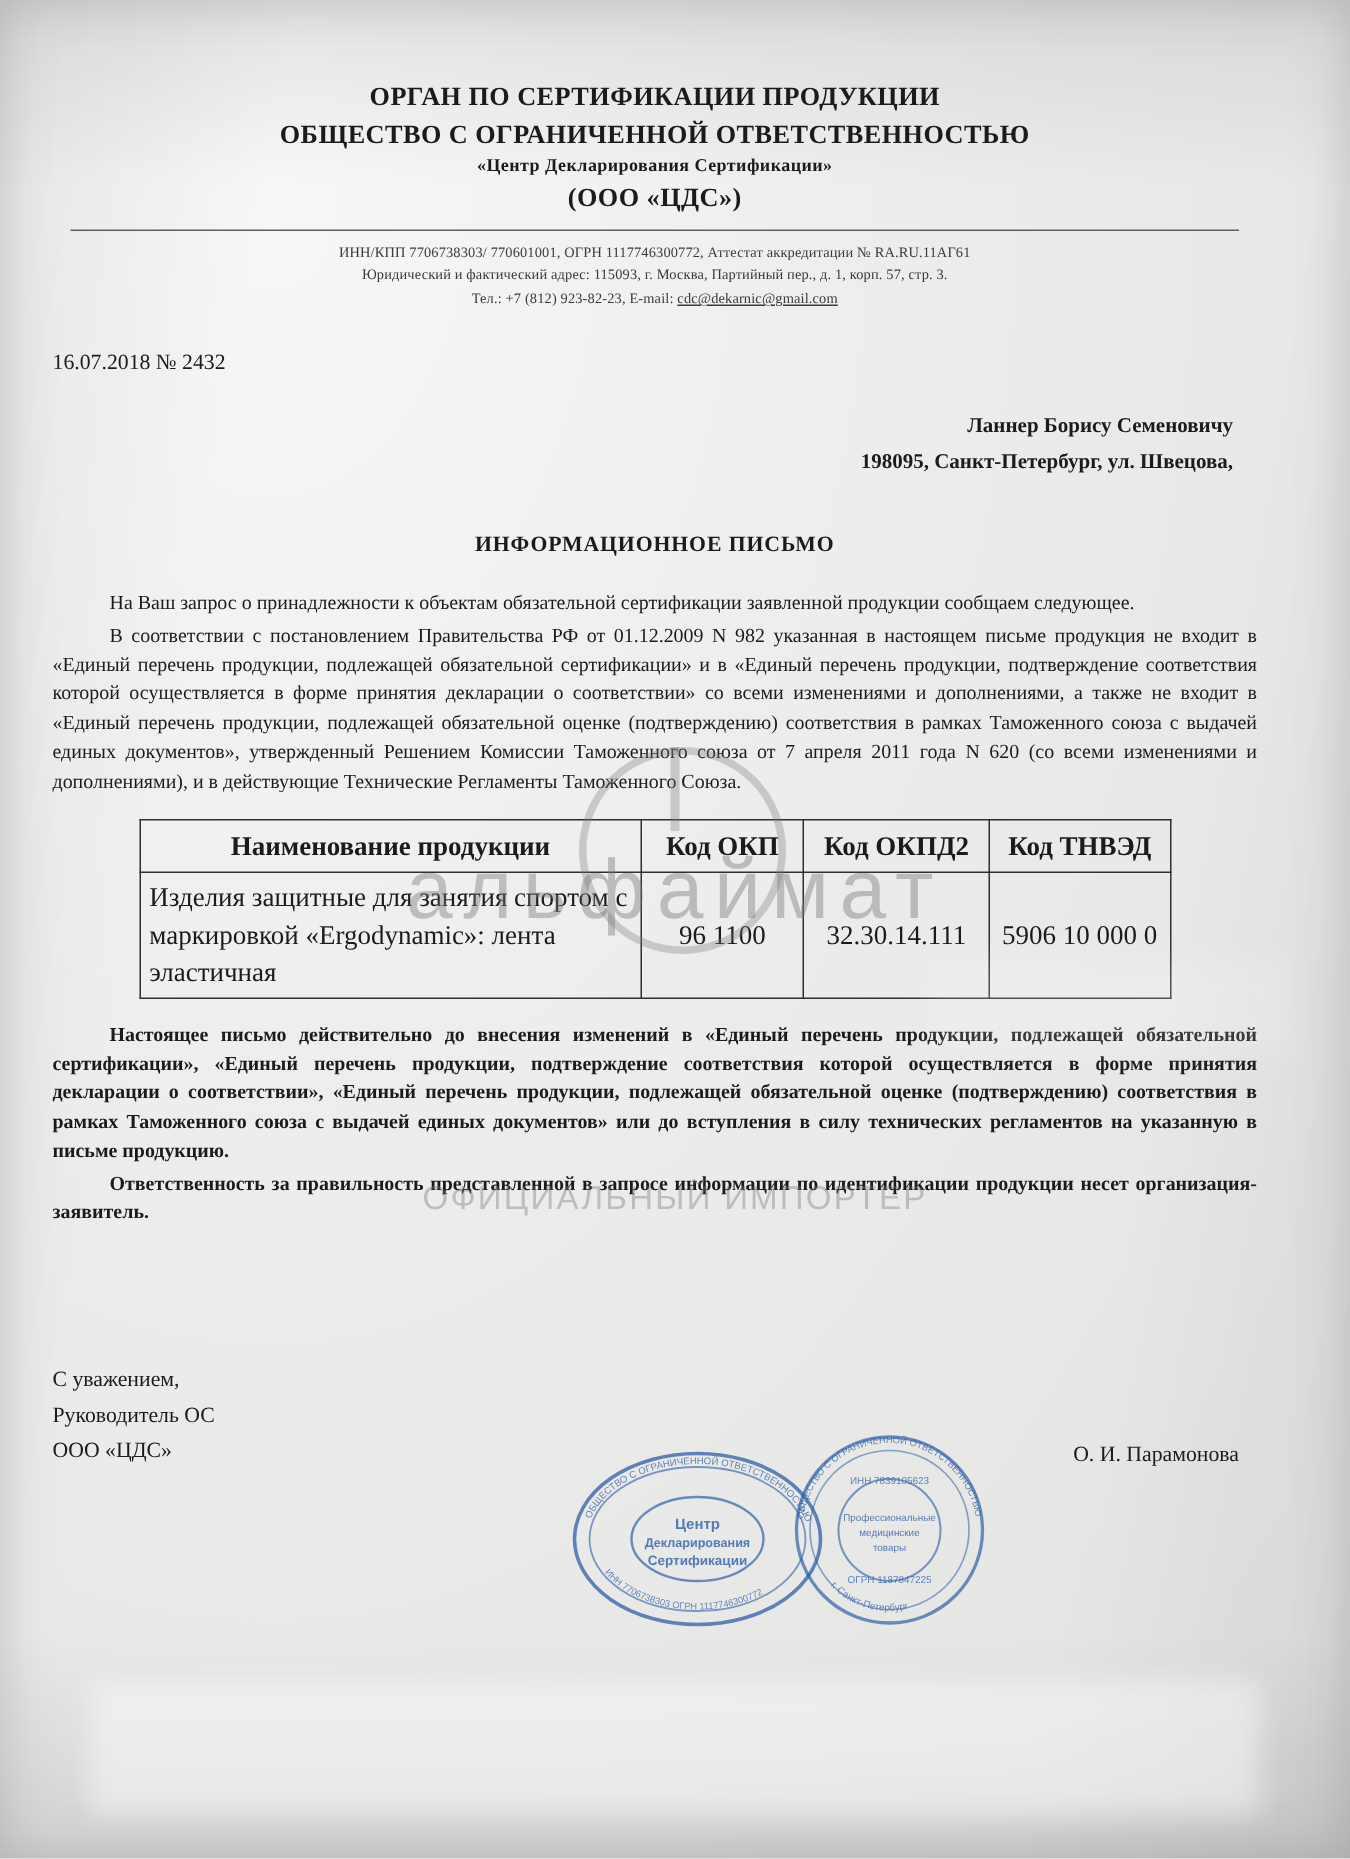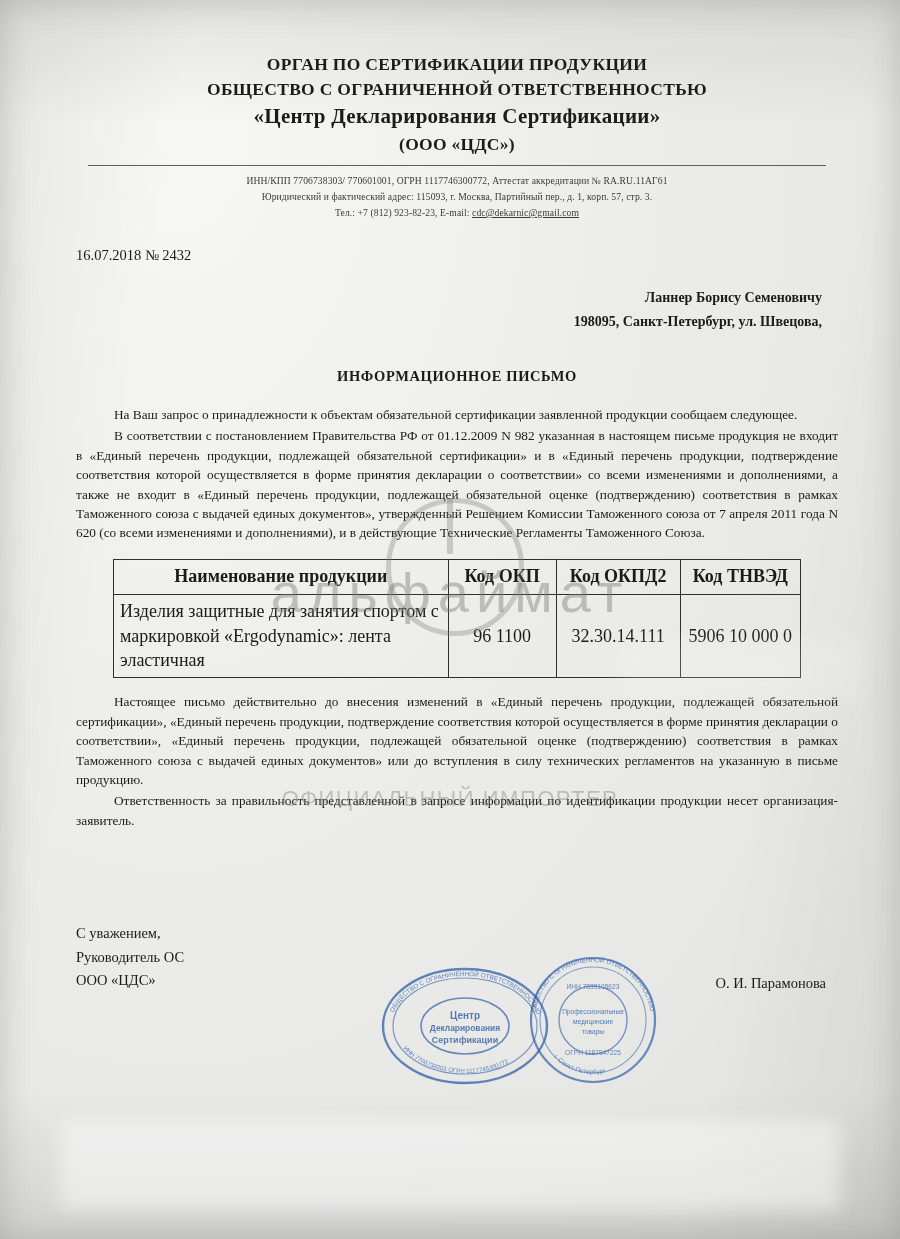--- a/index.html
+++ b/index.html
@@ -35,38 +35,38 @@
   }
   .paper-edge {
     position: absolute;
     inset: 0;
     pointer-events: none;
     box-shadow: inset 0 0 34px rgba(120,120,120,0.35);
   }
 
   .content {
     position: relative;
-    padding: 52px 62px 0 76px;
+    padding: 52px 62px 0 35px;
     color: #1b1b1b;
     z-index: 3;
   }
 
   
   .org-header {
     text-align: center;
     line-height: 1.42;
   }
   .org-line {
     font-weight: bold;
     letter-spacing: 0.3px;
     filter: blur(0.25px);
   }
   .org-line.l1 { font-size: 17.5px; }
   .org-line.l2 { font-size: 17.5px; }
-  .org-line.l3 { font-size: 21px; font-family: Liberation Serif, serif; }
+  .org-line.l3 { font-size: 12px; font-family: Liberation Serif, serif; }
   .org-line.l4 { font-size: 17.5px; }
 
   .rule {
     height: 1px;
     background: #3b3b3b;
     margin: 9px 12px 7px 12px;
     opacity: 0.8;
   }
 
   .reqs {
@@ -306,21 +306,21 @@
       <tbody>
         <tr>
           <td class="name">Изделия защитные для занятия спортом с маркировкой «Ergodynamic»: лента эластичная</td>
           <td class="code">96 1100</td>
           <td class="code">32.30.14.111</td>
           <td class="code">5906 10 000 0</td>
         </tr>
       </tbody>
     </table>
 
-    <div class="body-text" style="margin-top:12px;">
+    <div class="body-text" style="margin-top:12px;font-weight:bold;">
       <p>Настоящее письмо действительно до внесения изменений в «Единый перечень продукции, подлежащей обязательной сертификации», «Единый перечень продукции, подтверждение соответствия которой осуществляется в форме принятия декларации о соответствии», «Единый перечень продукции, подлежащей обязательной оценке (подтверждению) соответствия в рамках Таможенного союза с выдачей единых документов» или до вступления в силу технических регламентов на указанную в письме продукцию.</p>
       <p>Ответственность за правильность представленной в запросе информации по идентификации продукции несет организация-заявитель.</p>
     </div>
 
     <div class="closing">
       <div>С уважением,</div>
       <div>Руководитель ОС</div>
       <div class="sign-row">
         <span>ООО «ЦДС»</span>
         <span class="signer">О. И. Парамонова</span>

